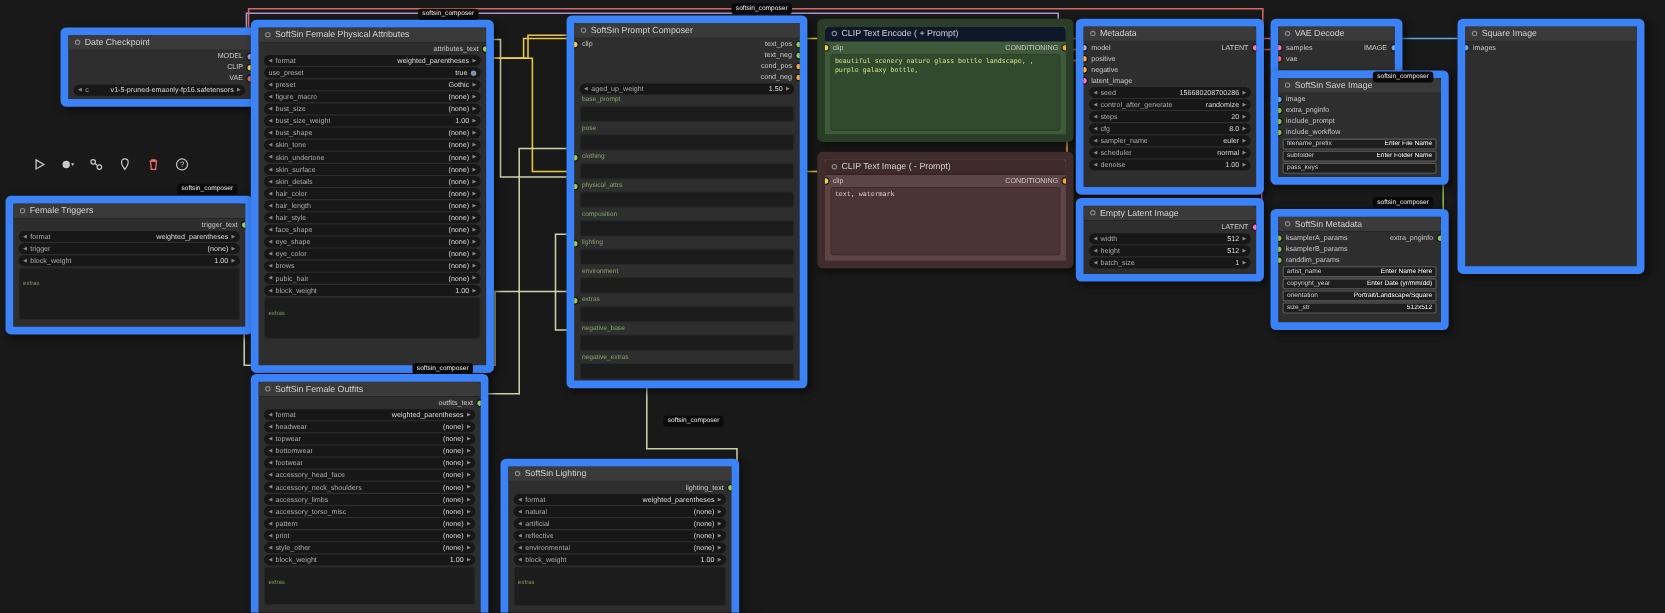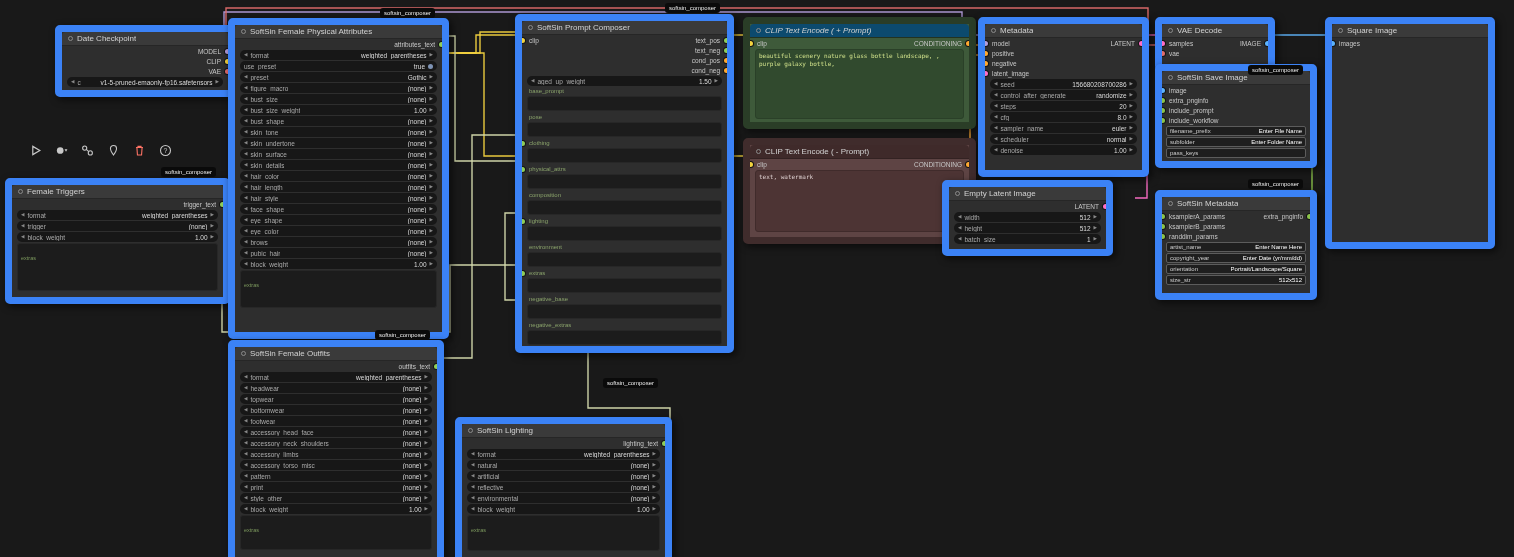--- a/index.html
+++ b/index.html
@@ -7,21 +7,21 @@
           font-family:"Liberation Sans",sans-serif;-webkit-font-smoothing:antialiased;}
   #wires{position:absolute;left:0;top:0;z-index:1;}
   #wires path{fill:none;stroke-width:1.4;opacity:.95;}
   .node{position:absolute;z-index:2;background:#2e2e2e;border:7px solid #3b82f6;border-radius:5px;
         box-shadow:2.5px 2.5px 7px rgba(0,0,0,.55);overflow:hidden;}
   .node-header{height:13px;display:flex;align-items:center;gap:4px;padding:0 6px;
         background:#3a3a3a;border-bottom:1px solid #262626;border-radius:4px 4px 0 0;}
   .hdot{width:5px;height:5px;border-radius:50%;border:1px solid #8a8a8a;flex:0 0 auto;box-sizing:border-box;}
   .ntitle{font-size:8px;color:#d2d2d2;white-space:nowrap;overflow:hidden;}
   .node.green{background:#3e5a3a;border-color:#2a3d27;}
-  .node.green .node-header{background:#0c4a6e;border-bottom-color:#223321;font-style:italic;}
+  .node.green .node-header{background:#0f172a;border-bottom-color:#223321;}
   .node.red{background:#5e4444;border-color:#402c2c;}
   .node.red .node-header{background:#3f2a2a;border-bottom-color:#332222;}
   .slot-row{position:relative;height:10px;display:flex;justify-content:space-between;align-items:center;
         padding:0 7px;font-size:6.5px;color:#c8c8c8;}
   .dot{position:absolute;top:2.5px;width:5px;height:5px;border-radius:50%;box-shadow:0 0 0 1px #141414;}
   .dot.l{left:-2px;}
   .dot.r{right:-2px;}
   .widget{height:10px;margin:1px 5px;background:#171717;border-radius:5px;display:flex;align-items:center;
         gap:3px;padding:0 4px;font-size:6.5px;}
   .warr{color:#8a8a8a;font-size:4.5px;line-height:10px;flex:0 0 auto;}
@@ -497,21 +497,21 @@
           <span>CONDITIONING</span>
           <div class="dot r" style="background: rgb(255, 169, 49);"></div>
         </div>
         <div class="area" style="height: 70px;">
           <span class="atext">beautiful scenery nature glass bottle landscape, , purple galaxy bottle,</span>
         </div>
       </div>
       <div class="node red" style="left: 743px; top: 138px; width: 219px; height: 92px;">
         <div class="node-header">
           <div class="hdot"></div>
-          <span class="ntitle">CLIP Text Encode ( - Prompt)</span>
+          <span class="ntitle">CLIP Text Image ( - Prompt)</span>
         </div>
         <div class="slot-row">
           <div class="dot l" style="background: rgb(243, 211, 63);"></div>
           <span>clip</span>
           <span>CONDITIONING</span>
           <div class="dot r" style="background: rgb(255, 169, 49);"></div>
         </div>
         <div class="area" style="height: 62px;">
           <span class="atext">text, watermark</span>
         </div>
@@ -578,21 +578,21 @@
           <span class="wval">normal</span>
           <span class="warr">▶</span>
         </div>
         <div class="widget">
           <span class="warr">◀</span>
           <span class="wname">denoise</span>
           <span class="wval">1.00</span>
           <span class="warr">▶</span>
         </div>
       </div>
-      <div class="node" style="left: 942px; top: 180px; width: 157px; height: 62px;">
+      <div class="node" style="left: 978px; top: 180px; width: 157px; height: 62px;">
         <div class="node-header">
           <div class="hdot"></div>
           <span class="ntitle">Empty Latent Image</span>
         </div>
         <div class="slot-row">
           <span></span>
           <span>LATENT</span>
           <div class="dot r" style="background: rgb(255, 110, 199);"></div>
         </div>
         <div class="widget">

